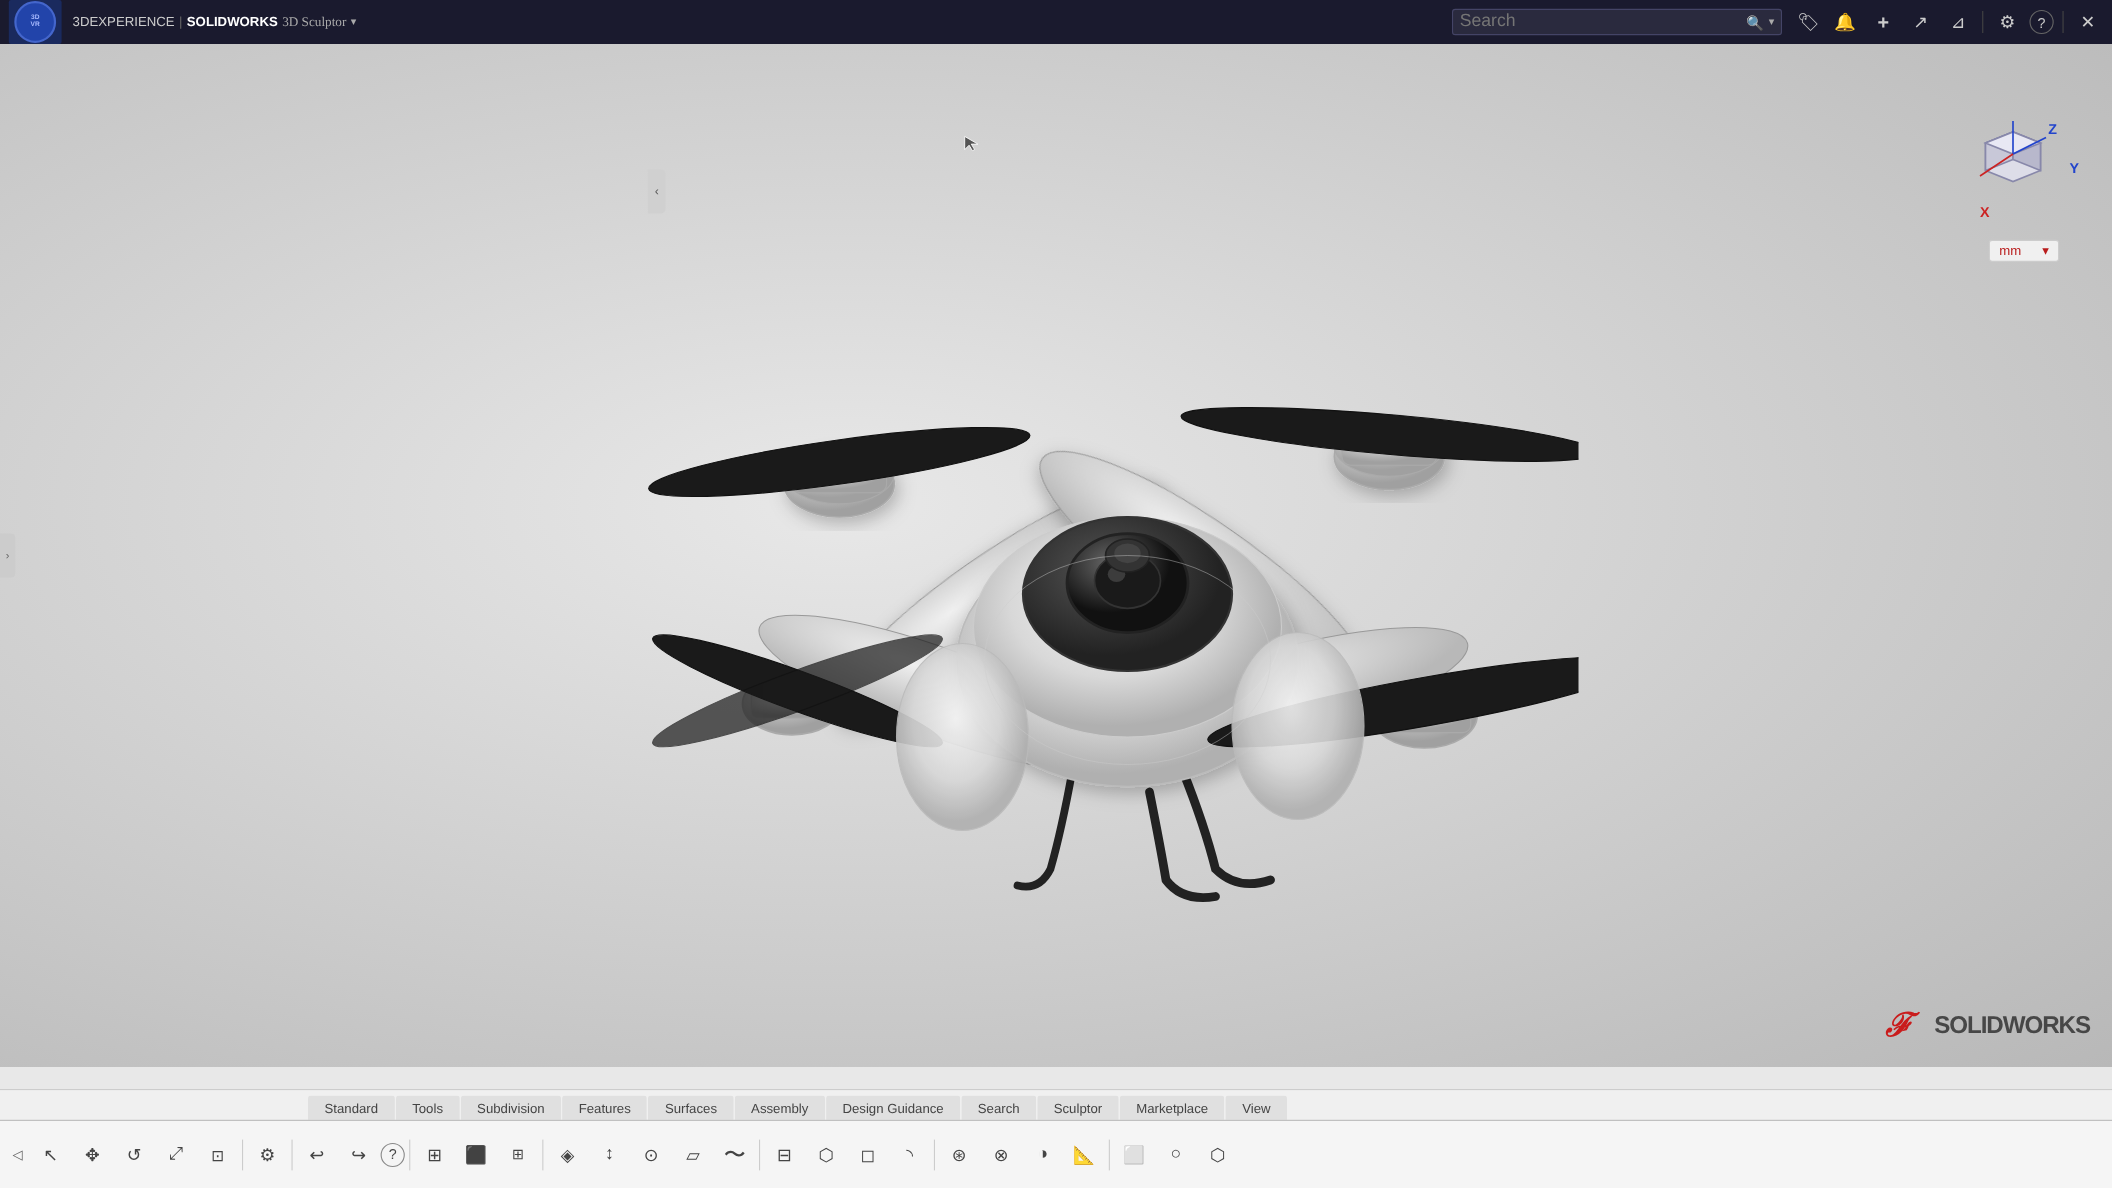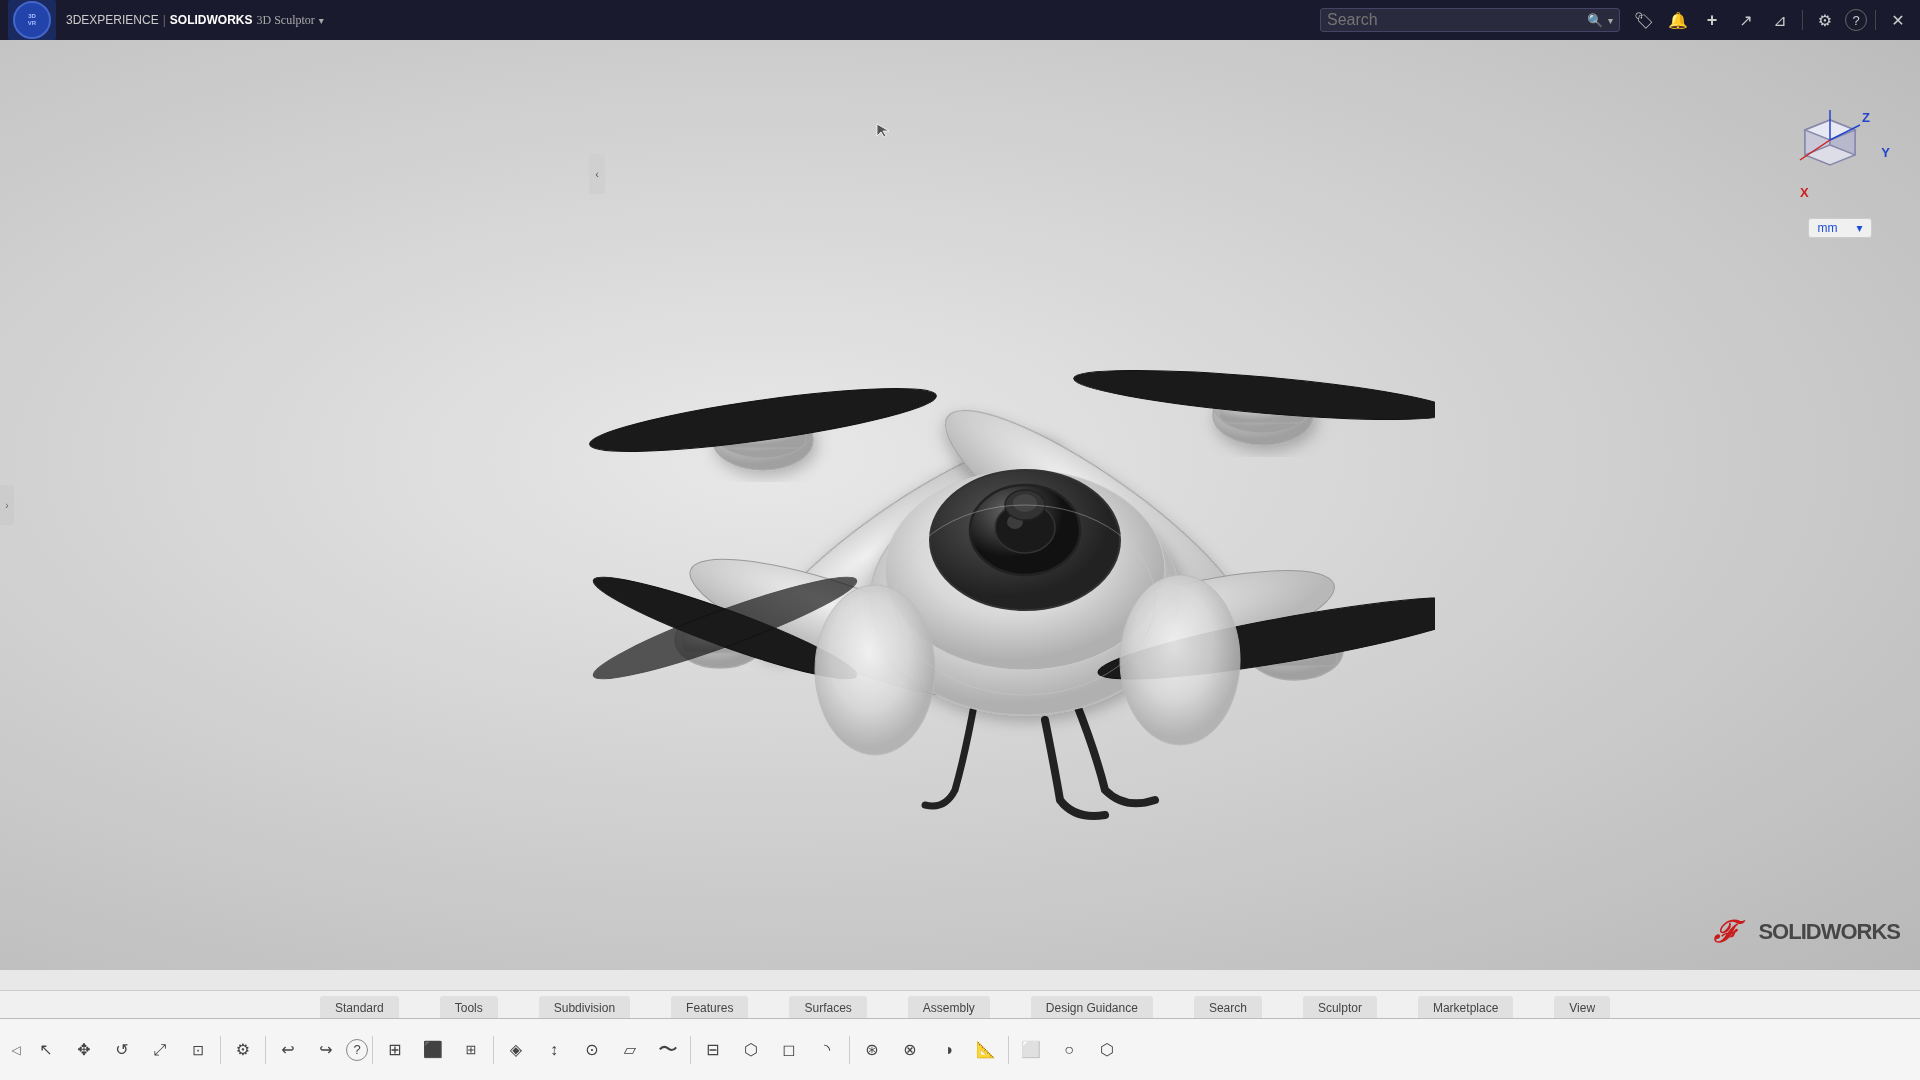--- a/index.html
+++ b/index.html
@@ -82,21 +82,21 @@
     #orient-cube .x-label {
       position: absolute; bottom: 10px; left: 10px; color: #cc2222; font-size: 13px; font-weight: bold;
     }
     #cube-graphic {
       width: 80px; height: 80px; position: relative; margin-top: -10px;
     }
     .cube-svg { width: 80px; height: 80px; }
     #unit-selector {
       margin-top: 8px; background: #f0f0f0; border: 1px solid #ccc;
       border-radius: 3px; padding: 2px 8px; font-size: 12px; cursor: pointer;
-      display: flex; align-items: flex-start; gap: 19px; color: #1d4ed8;
+      display: flex; align-items: flex-start; gap: 19px; color: #b91c1c;
     }
 
     
     #drone-container {
       position: absolute; top: 50px; left: 200px; right: 150px; bottom: 20px;
       display: flex; align-items: center; justify-content: center;
     }
     #drone-svg {
       width: 900px; height: 620px;
     }
@@ -121,21 +121,20 @@
     #bottom-tabs {
       position: absolute; bottom: 62px; left: 0; right: 0; height: 28px;
       background: #f0f0f0; border-top: 1px solid #cccccc;
       display: flex; align-items: flex-end; padding-left: 280px;
     }
     .tab-item {
       padding: 4px 14px; font-size: 12px; color: #444; cursor: pointer;
       border: 1px solid transparent; border-bottom: none;
       position: relative; top: 1px; background: #e0e0e0; margin-right: 1px;
       border-radius: 3px 3px 0 0;
-      margin-left: 40px;
     }
 
     
     #bottom-toolbar {
       position: absolute; bottom: 0; left: 0; right: 0; height: 62px;
       background: #f5f5f5; border-top: 1px solid #bbbbbb;
       display: flex; align-items: center; padding: 0 6px; gap: 2px;
     }
     .toolbar-btn {
       width: 36px; height: 36px; display: flex; align-items: center; justify-content: center;

